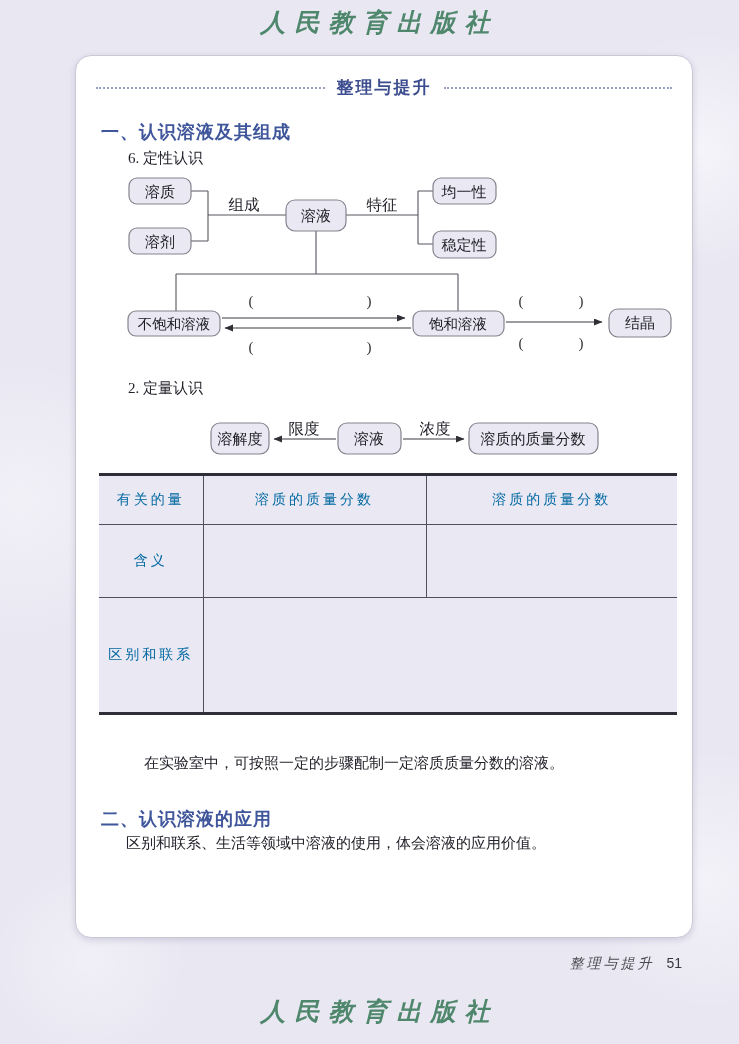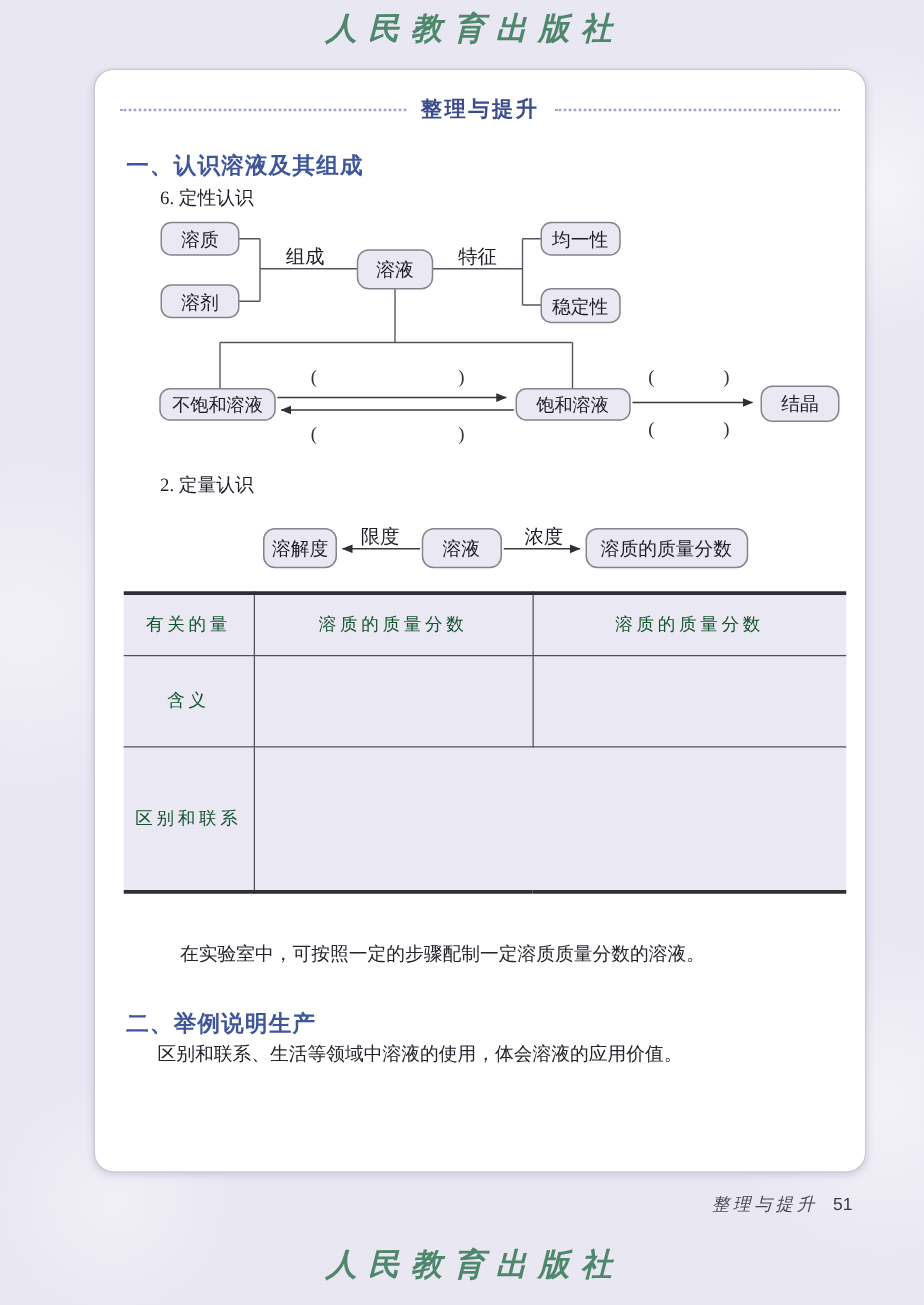--- a/index.html
+++ b/index.html
@@ -49,21 +49,21 @@
   }
   .diagram { position:absolute; }
   .body-text {
     position:absolute; font-size:15px; color:#23232b; white-space:nowrap;
   }
   
   .itable-wrap { position:absolute; left:23px; top:417px; }
   table.itable {
     border-collapse:collapse; table-layout:fixed; width:578px;
     border-top:3px solid #2e2e36; border-bottom:3px solid #2e2e36;
-    font-size:14px; color:#14532d;
+    font-size:14px; color:#0369a1;
   }
   table.itable td {
     text-align:center; vertical-align:middle; letter-spacing:3px;
     background:#e9e8f3;
   }
   td.lbl { background:#c7c7dd; border-right:1px solid #50505a; }
   tr.r-head td { height:50px; border-bottom:1px solid #50505a; }
   tr.r-mean td { height:73px; border-bottom:1px solid #50505a; }
   tr.r-diff td { height:116px; }
   td.mid { border-right:1px solid #50505a; }
@@ -189,21 +189,21 @@
         <tr class="r-diff">
           <td class="lbl">区别和联系</td>
           <td colspan="2"></td>
         </tr>
       </tbody>
         </table>
     </div>
 
     <div class="body-text" style="left:68px; top:698px;">在实验室中，可按照一定的步骤配制一定溶质质量分数的溶液。</div>
 
-    <div class="sec-heading" style="left:25px; top:751px;">二、举例说明生产</div>
+    <div class="sec-heading" style="left:25px; top:751px;">二、认识溶液的应用</div>
 
     <div class="body-text" style="left:50px; top:778px;">区别和联系、生活等领域中溶液的使用，体会溶液的应用价值。</div>
 
   </div>
 
   <div class="footer">
     <span class="f-sec">整理与提升</span><span class="f-num">51</span>
   </div>
 
   <div class="logo logo-bottom">人民教育出版社</div>

